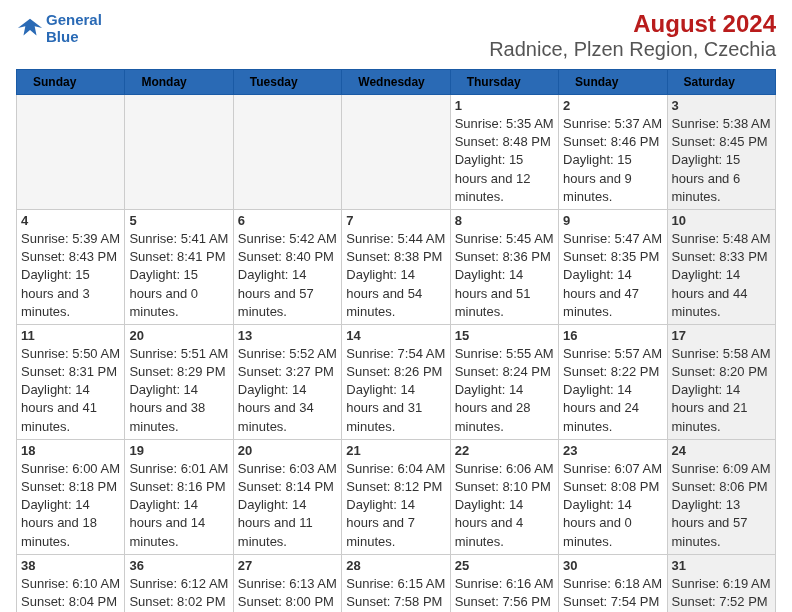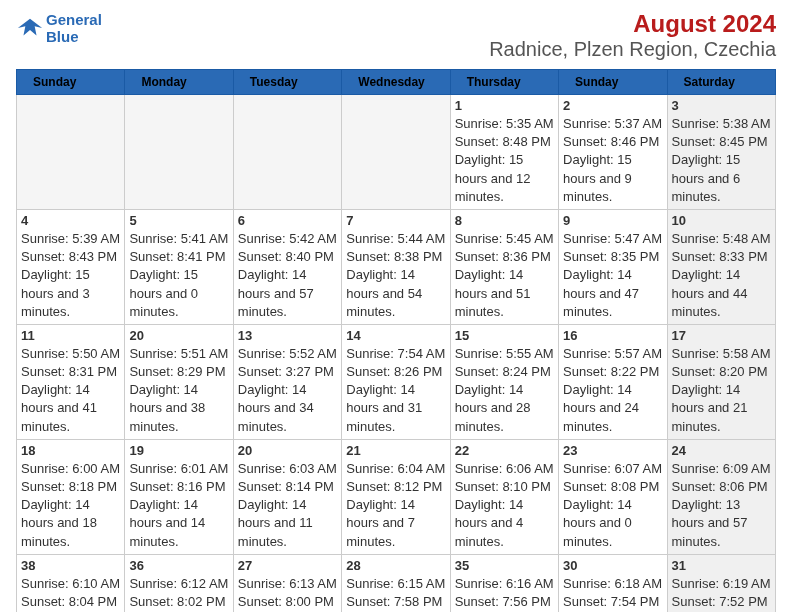--- a/index.html
+++ b/index.html
@@ -344,21 +344,21 @@
 and 46 minutes.</div>
           </td>
           <td>
             <span class="day-num">28</span>
             <div class="day-info">Sunrise: 6:15 AM
 Sunset: 7:58 PM
 Daylight: 13 hours
 and 43 minutes.</div>
           </td>
           <td>
-            <span class="day-num">35</span>
+            <span class="day-num">25</span>
             <div class="day-info">Sunrise: 6:16 AM
 Sunset: 7:56 PM
 Daylight: 13 hours
 and 39 minutes.</div>
           </td>
           <td>
             <span class="day-num">30</span>
             <div class="day-info">Sunrise: 6:18 AM
 Sunset: 7:54 PM
 Daylight: 13 hours

